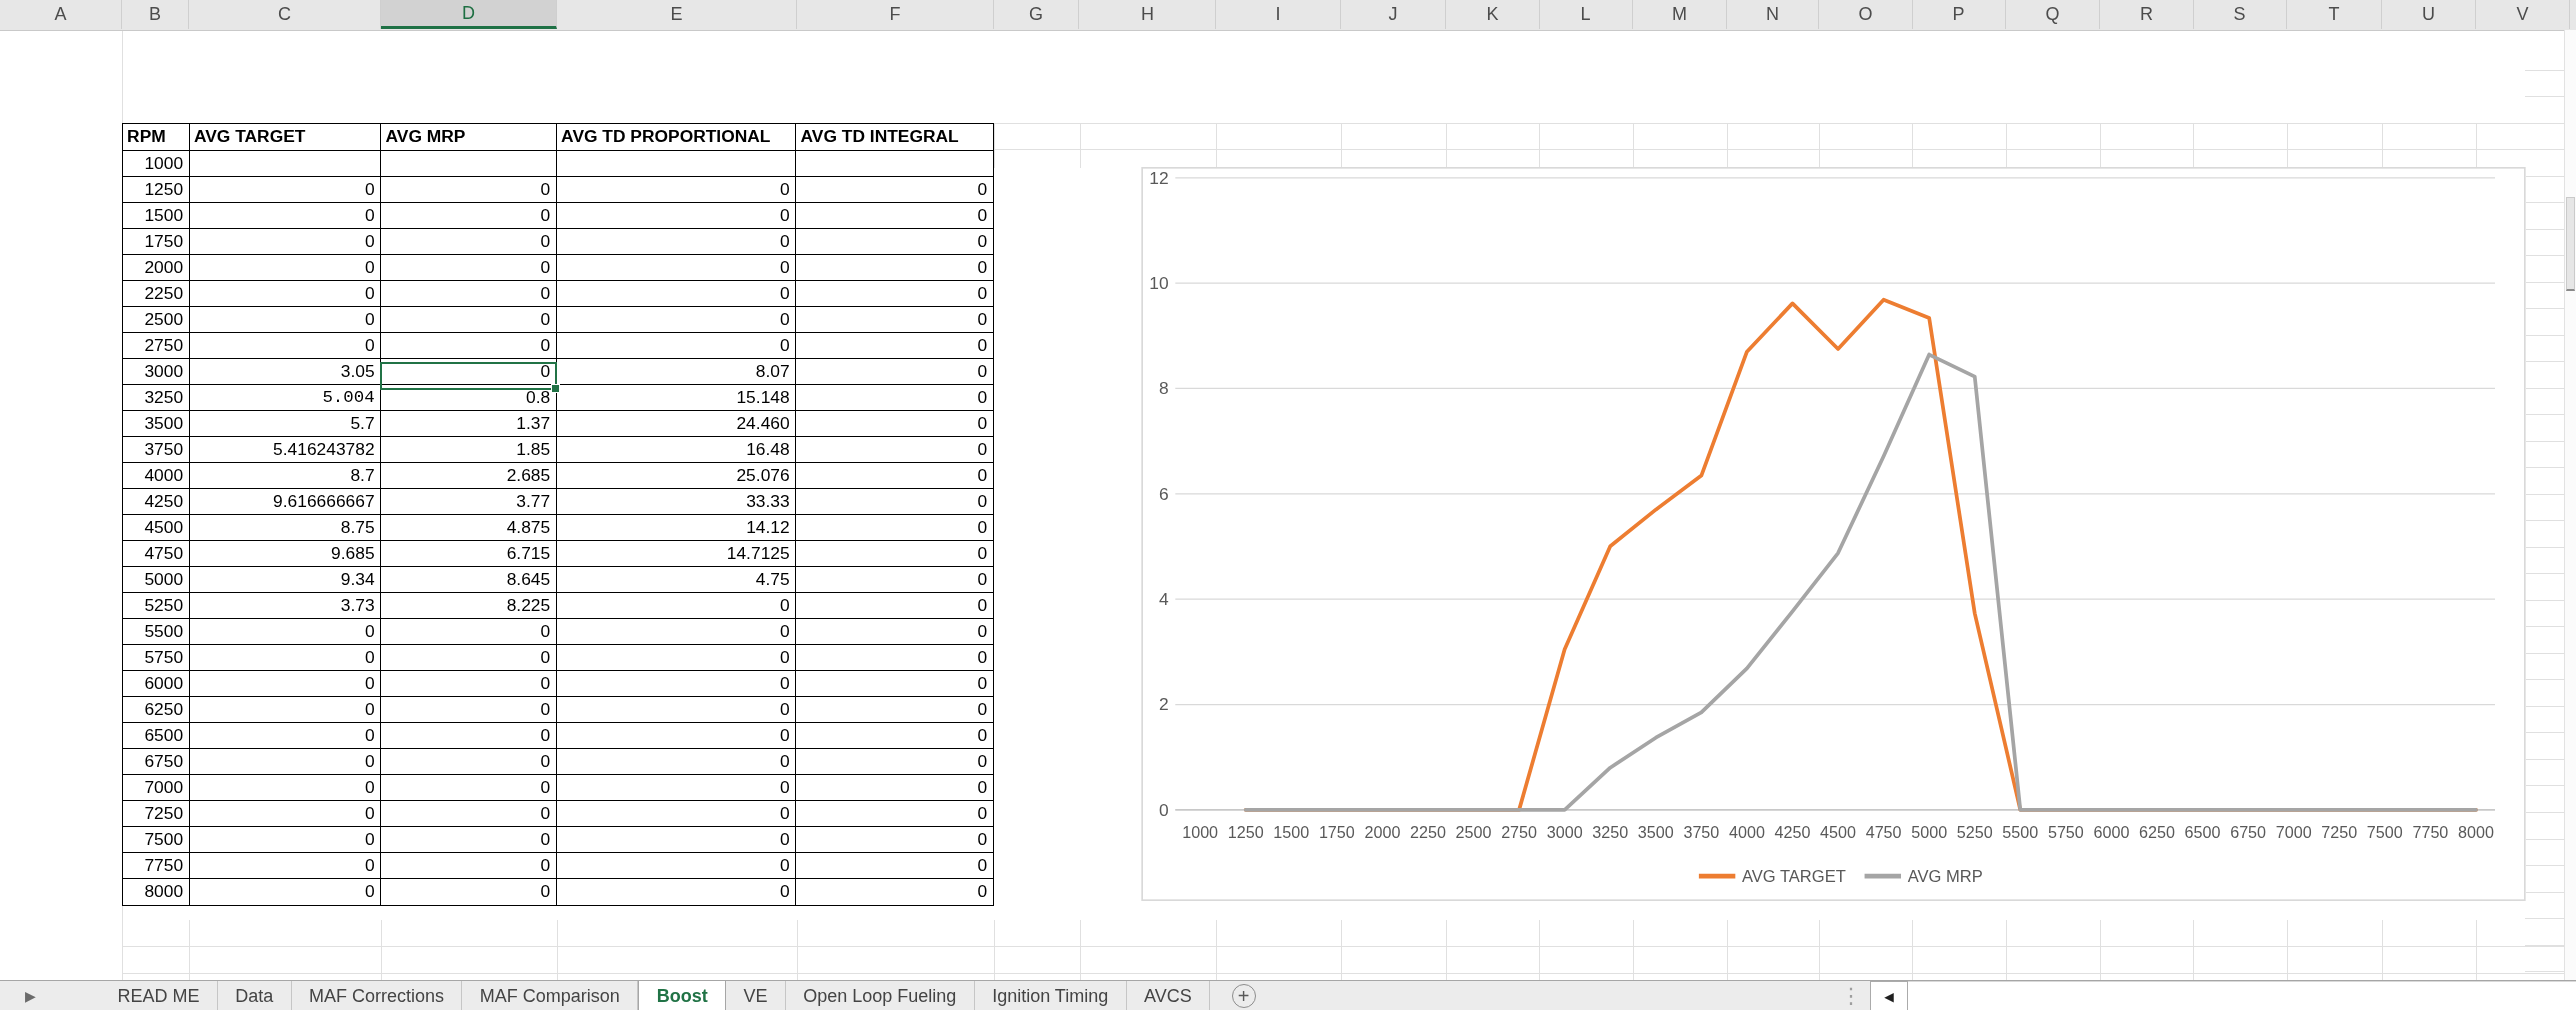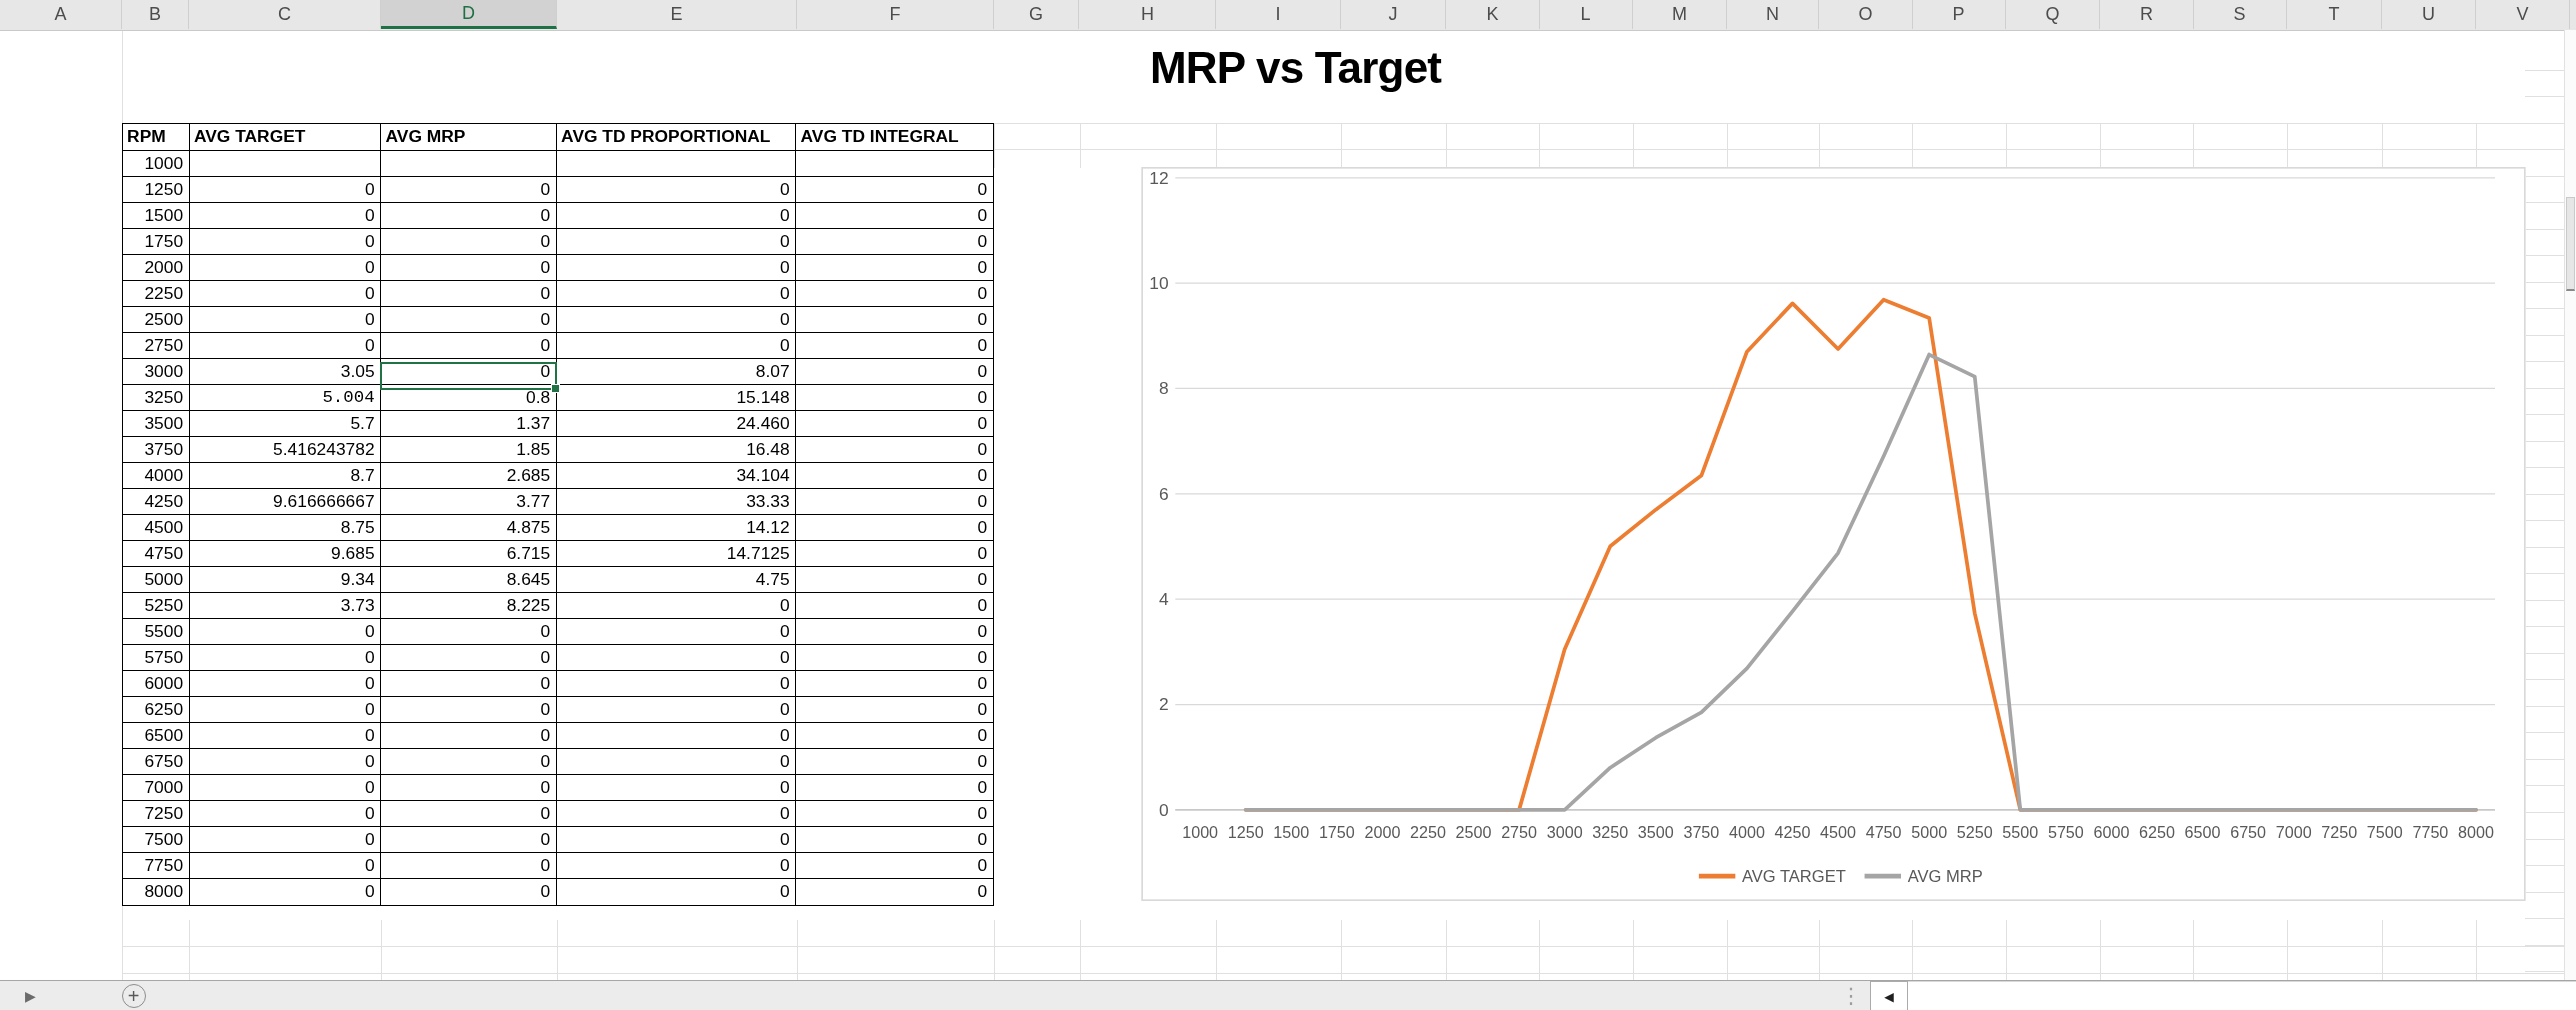--- a/index.html
+++ b/index.html
@@ -156,21 +156,20 @@
       <div class="gl" style="left: 1912px; top: 920px; width: 0.8px; height: 60px;"></div>
       <div class="gl" style="left: 2006px; top: 920px; width: 0.8px; height: 60px;"></div>
       <div class="gl" style="left: 2100px; top: 920px; width: 0.8px; height: 60px;"></div>
       <div class="gl" style="left: 2193px; top: 920px; width: 0.8px; height: 60px;"></div>
       <div class="gl" style="left: 2287px; top: 920px; width: 0.8px; height: 60px;"></div>
       <div class="gl" style="left: 2382px; top: 920px; width: 0.8px; height: 60px;"></div>
       <div class="gl" style="left: 2476px; top: 920px; width: 0.8px; height: 60px;"></div>
       <div class="gl" style="left: 2569px; top: 920px; width: 0.8px; height: 60px;"></div>
       <div class="gl" style="left: 122px; top: 30px; width: 0.8px; height: 890px;"></div>
     </div>
-  <div id="title">MRP vs Target</div>
   <div id="tbl">
       <div class="trow">
         <div class="tc th" style="width: 67px;">RPM</div>
         <div class="tc th" style="width: 192px;">AVG TARGET</div>
         <div class="tc th" style="width: 176px;">AVG MRP</div>
         <div class="tc th" style="width: 240px;">AVG TD PROPORTIONAL</div>
         <div class="tc th" style="width: 197px;">AVG  TD INTEGRAL</div>
       </div>
       <div class="trow">
         <div class="tc td" style="width: 67px;">1000</div>
@@ -253,21 +252,21 @@
         <div class="tc td" style="width: 67px;">3750</div>
         <div class="tc td" style="width: 192px;">5.416243782</div>
         <div class="tc td" style="width: 176px;">1.85</div>
         <div class="tc td" style="width: 240px;">16.48</div>
         <div class="tc td" style="width: 197px;">0</div>
       </div>
       <div class="trow">
         <div class="tc td" style="width: 67px;">4000</div>
         <div class="tc td" style="width: 192px;">8.7</div>
         <div class="tc td" style="width: 176px;">2.685</div>
-        <div class="tc td" style="width: 240px;">34.104</div>
+        <div class="tc td" style="width: 240px;">25.076</div>
         <div class="tc td" style="width: 197px;">0</div>
       </div>
       <div class="trow">
         <div class="tc td" style="width: 67px;">4250</div>
         <div class="tc td" style="width: 192px;">9.616666667</div>
         <div class="tc td" style="width: 176px;">3.77</div>
         <div class="tc td" style="width: 240px;">33.33</div>
         <div class="tc td" style="width: 197px;">0</div>
       </div>
       <div class="trow">
@@ -427,20 +426,31 @@
       <line x1="673" x2="717" y1="856" y2="856" stroke="#ED7D31" stroke-width="5.5"></line>
       <text x="725" y="863" font-size="20" fill="#595959">AVG TARGET</text>
       <line x1="873" x2="917" y1="856" y2="856" stroke="#A5A5A5" stroke-width="5.5"></line>
       <text x="925" y="863" font-size="20" fill="#595959">AVG MRP</text>
     </svg>
 
   <div id="tabbar">
     <div id="tabnav">
       <span>▶</span>
     </div>
+    <div id="tabs-holder" style="display:flex;align-items:stretch;">
+        <div class="tab">READ ME</div>
+        <div class="tab">Data</div>
+        <div class="tab">MAF Corrections</div>
+        <div class="tab">MAF Comparison</div>
+        <div class="tab active">Boost</div>
+        <div class="tab">VE</div>
+        <div class="tab">Open Loop Fueling</div>
+        <div class="tab">Ignition Timing</div>
+        <div class="tab">AVCS</div>
+      </div>
     <div id="addsheet">+</div>
     <div id="tabspacer"></div>
     <div id="tabdots">⋮</div>
     <div id="hsbleft">
       <span>◀</span>
     </div>
     <div id="hsbtrack"></div>
   </div>
 
   <div id="vscroll">

